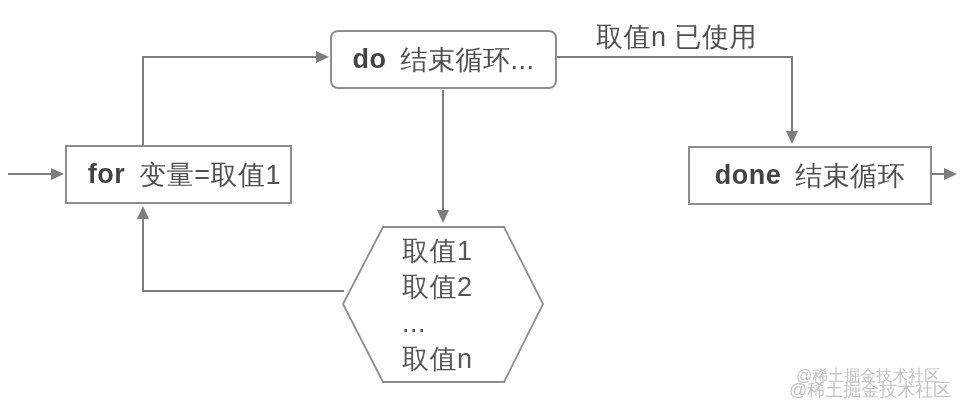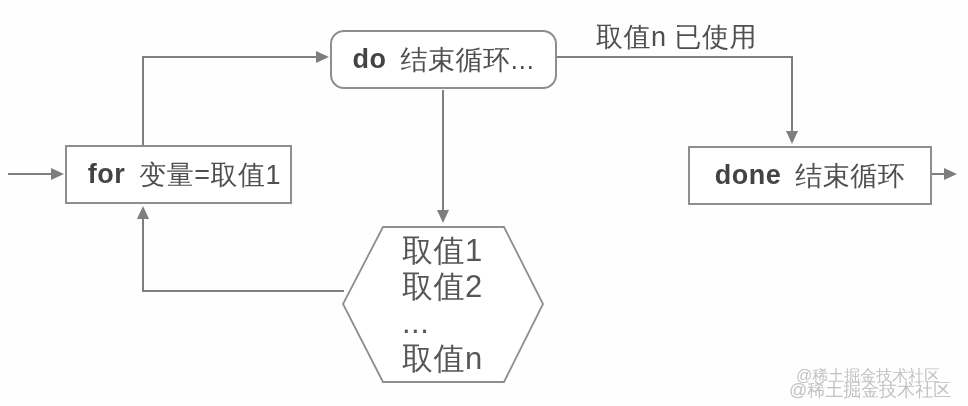--- a/index.html
+++ b/index.html
@@ -32,29 +32,29 @@
     white-space: nowrap;
     letter-spacing: 0.5px;
   }
   .node .kw {
     font-weight: bold;
     color: #434343;
     margin-right: 14px;
   }
 
   .node-for  { left: 65px;  top: 145px; width: 227px; height: 59px; padding-left: 12px; }
-  .node-do   { left: 330px; top: 30px;  width: 227px; height: 59px; border-radius: 14px; }
+  .node-do   { left: 330px; top: 30px;  width: 227px; height: 59px; border-radius: 8px; }
   .node-done { left: 688px; top: 146px; width: 244px; height: 59px; }
 
   .hex-text {
     position: absolute;
     left: 402px;
     top: 233px;
     width: 110px;
-    font-size: 31px;
+    font-size: 27px;
     line-height: 36px;
     color: #565656;
     text-align: left;
     letter-spacing: 0.5px;
   }
 
   .edge-label {
     position: absolute;
     left: 596px;
     top: 19px;

